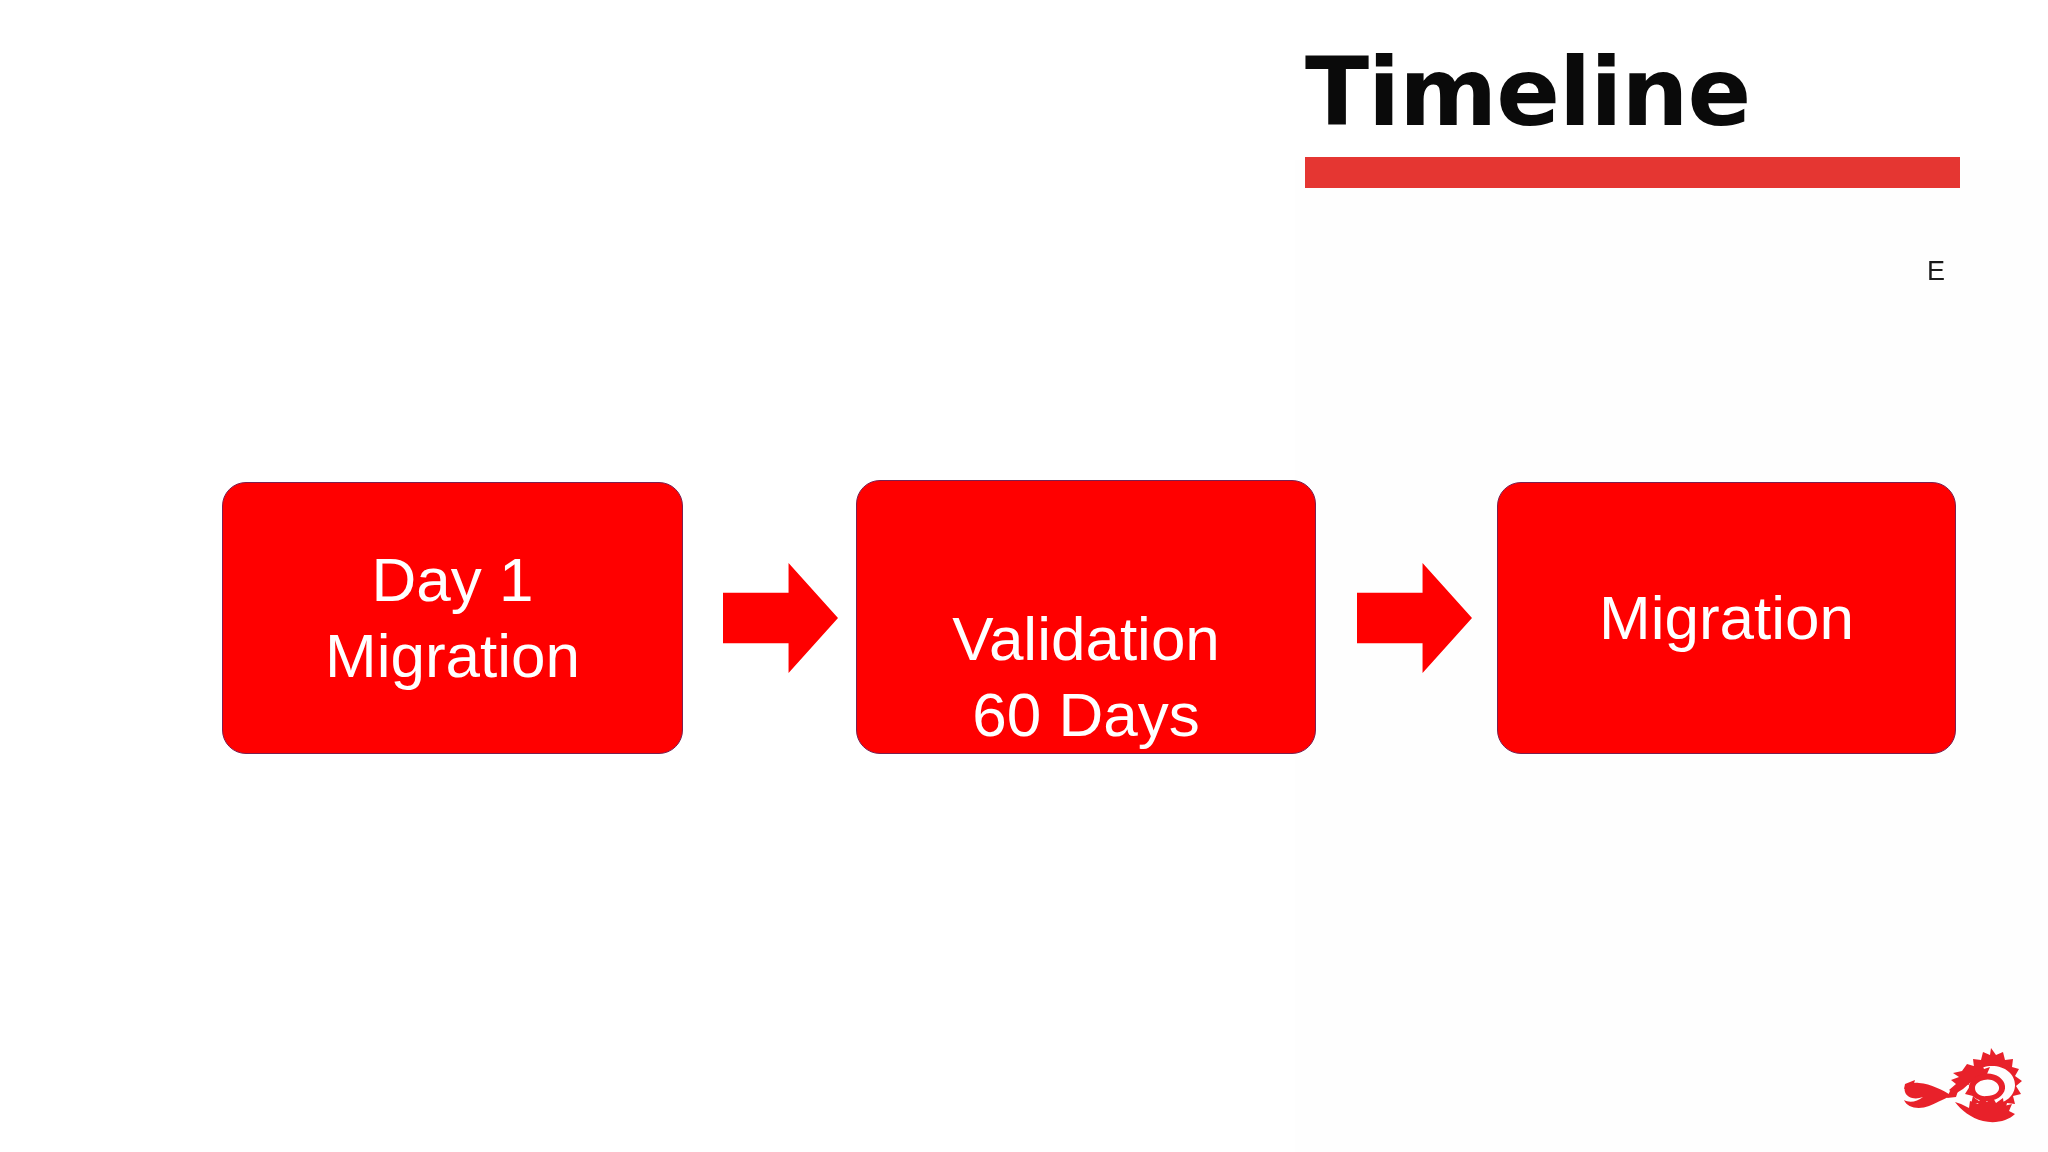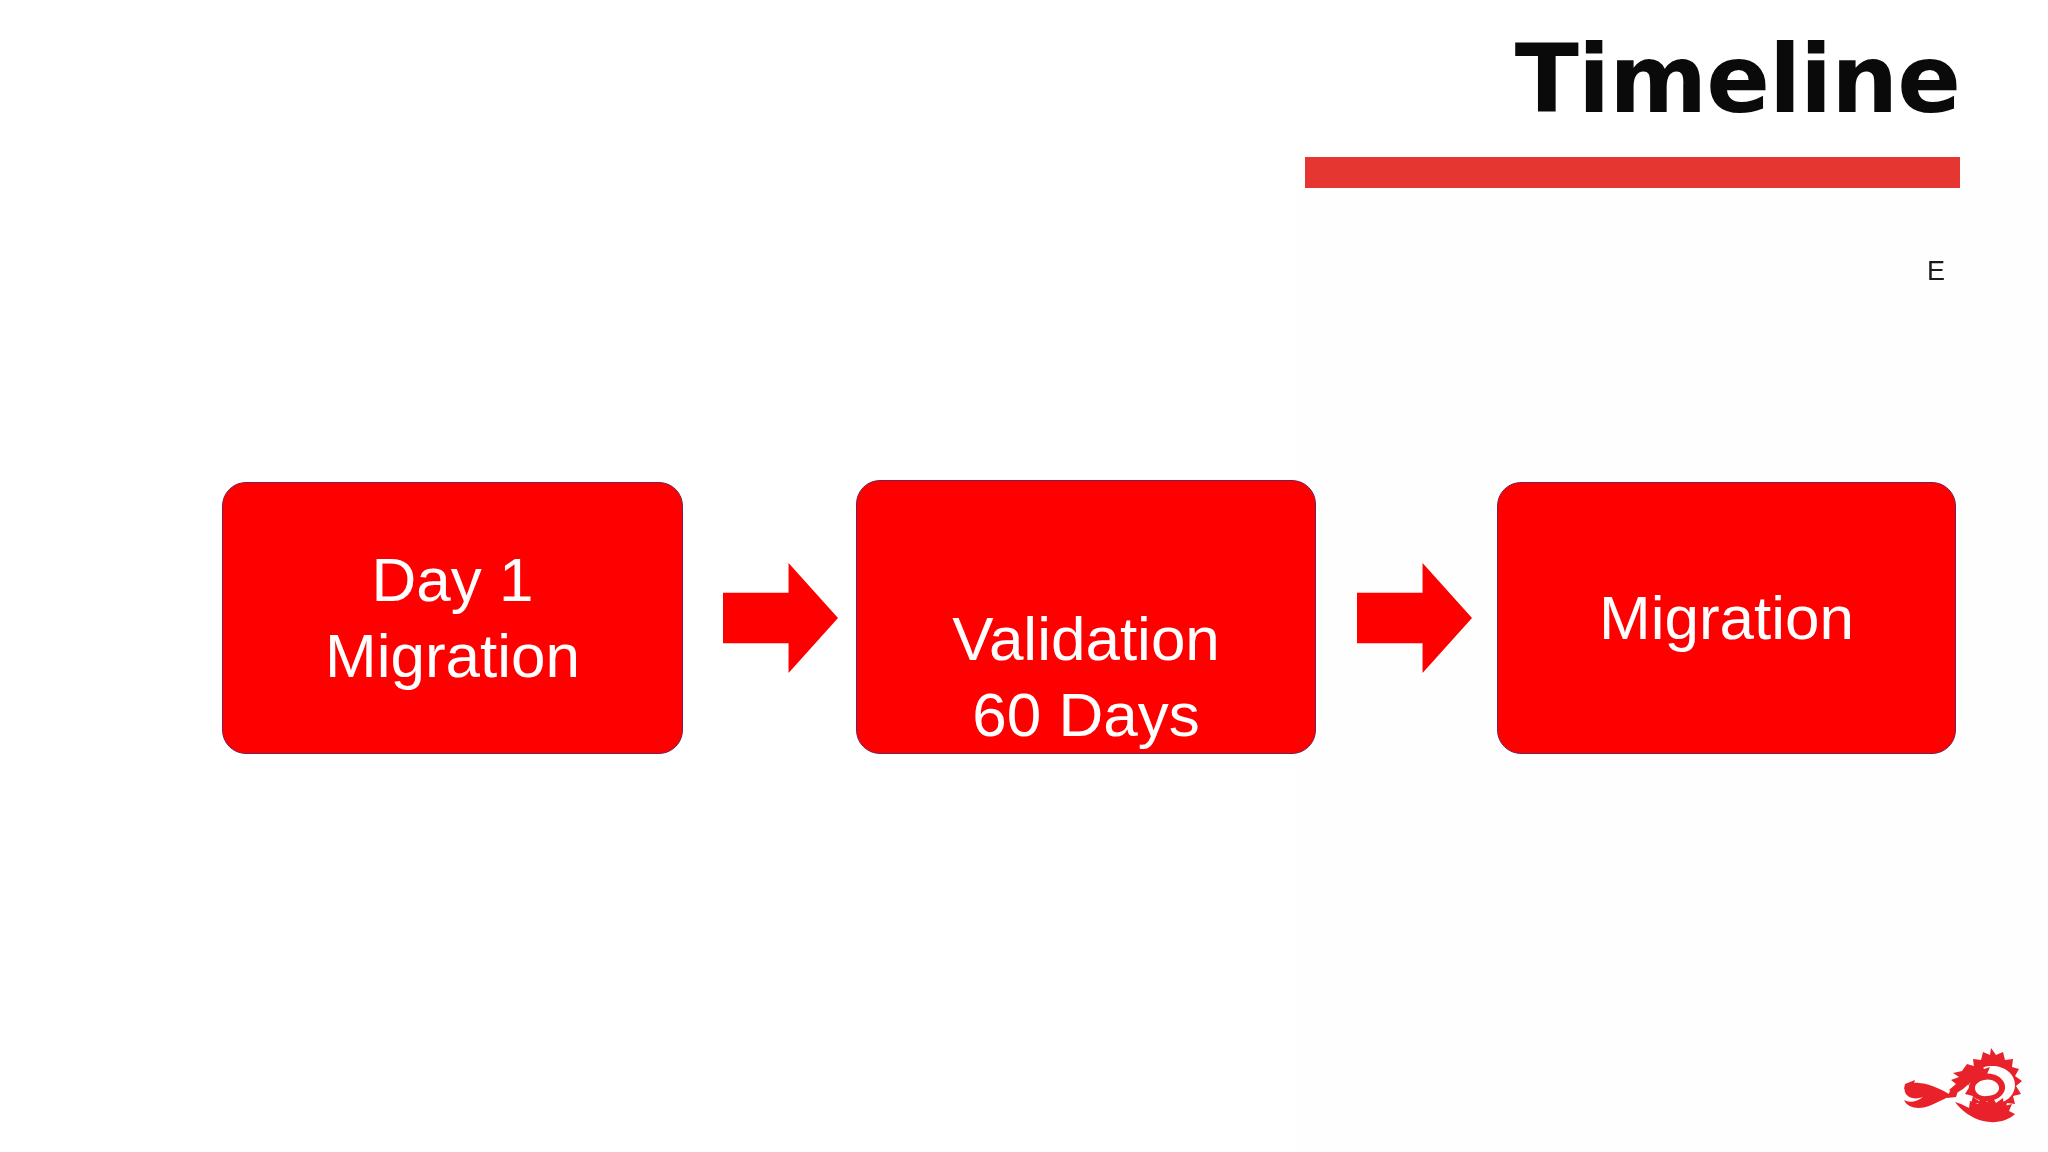--- a/index.html
+++ b/index.html
@@ -29,23 +29,22 @@
     width: 753px;
     height: 992px;
     background: #fefefe;
     pointer-events: none;
   }
 
   
   .title-block {
     position: absolute;
     left: 1305px;
-    top: 33px;
+    top: 46px;
     width: 655px;
-    text-align: right;
   }
   .slide-title {
     font-family: "DejaVu Sans", sans-serif;
     font-weight: 700;
     font-size: 94px;
     line-height: 1.0;
     letter-spacing: -1px;
     color: #0a0a0a;
     margin: 0;
     white-space: nowrap;

